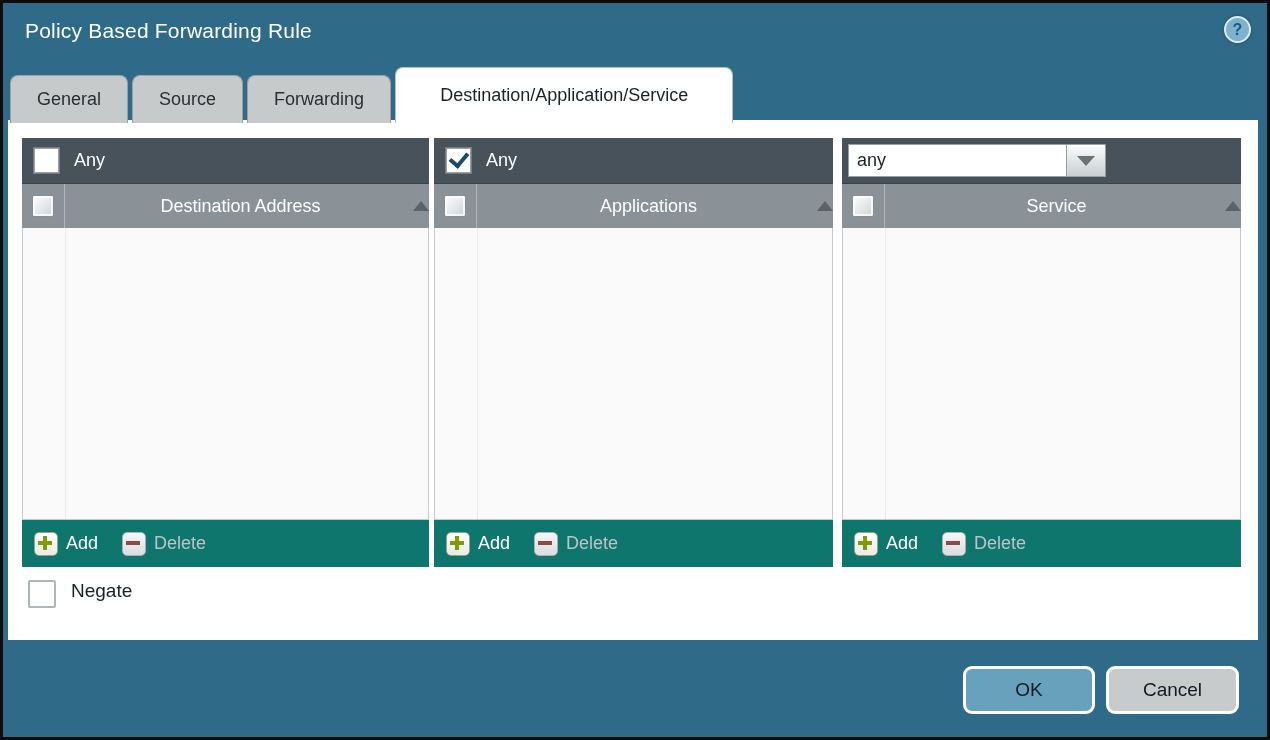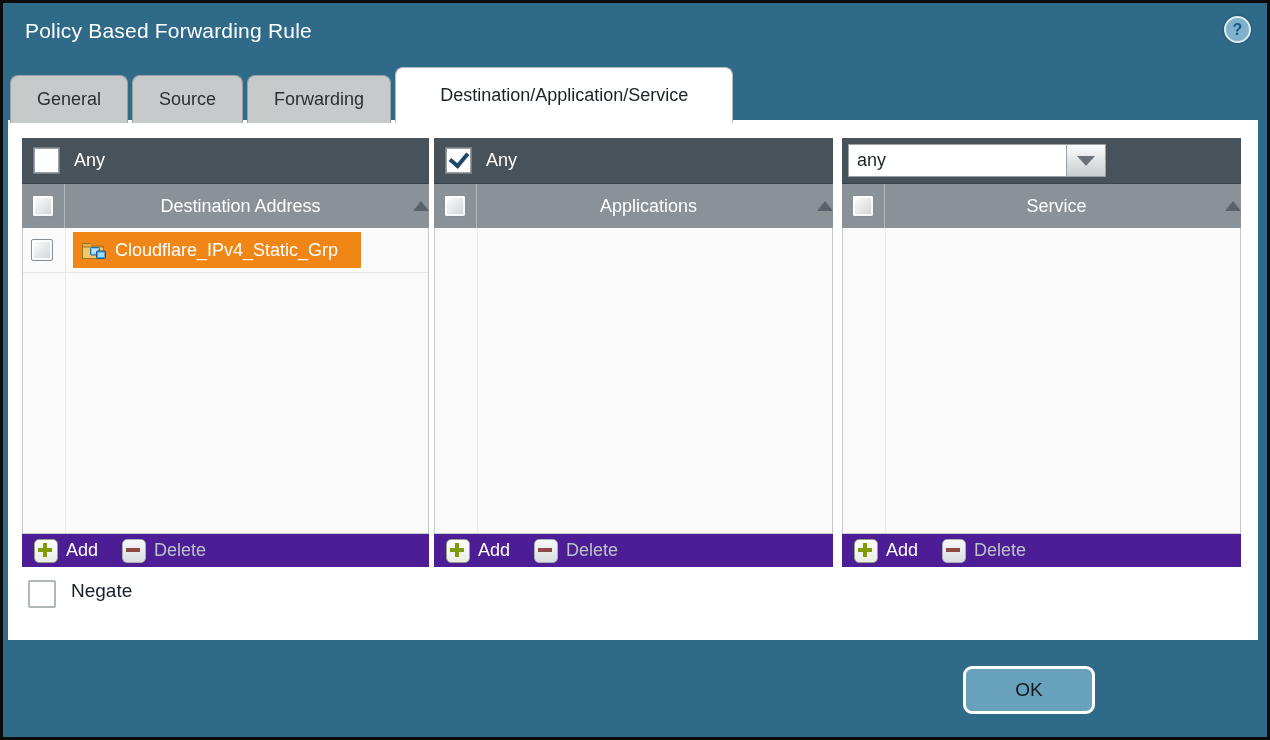--- a/index.html
+++ b/index.html
@@ -32,21 +32,21 @@
   
   .panel{position:absolute; left:5px; top:117px; width:1250px; height:520px; background:#ffffff; z-index:2;}
   
   .col{position:absolute; top:18px; height:429px; display:flex; flex-direction:column; box-sizing:border-box;}
   .col1{left:14px;  width:407px;}
   .col2{left:426px; width:399px;}
   .col3{left:834px; width:399px;}
   .col-head1{height:45px; background:#47525a; display:flex; align-items:center; position:relative; flex:0 0 auto;}
   .col-head2{height:44px; background:#8a9197; border-top:1px solid #39424a; display:flex; align-items:center; position:relative; flex:0 0 auto;justify-content:space-between;}
   .col-body{flex:1 1 auto; background:#fafafa; border:1px solid #c6cacc; border-top:none; position:relative; overflow:hidden;}
-  .col-foot{height:33px; background:#4c1d95; display:flex; align-items:center; padding-left:12px; box-sizing:border-box; flex:0 0 auto;}
+  .col-foot{height:47px; background:#0f766e; display:flex; align-items:center; padding-left:12px; box-sizing:border-box; flex:0 0 auto;}
   .vline{position:absolute; left:42px; top:0; bottom:0; width:1px; background:rgba(255,255,255,.35);}
   .body-vline{position:absolute; left:42px; top:0; bottom:0; width:1px; background:rgba(0,0,0,.06);}
   
   .cb-big{
     width:23px; height:23px; margin-left:12px; background:#fff; border:1px solid #9aa0a4;
     position:relative; cursor:pointer; flex:0 0 auto; box-shadow:0 0 0 1px rgba(255,255,255,.25);
   }
   .cb-big.checked::after{
     content:""; position:absolute; left:6px; top:0px; width:8px; height:14px;
     border-right:4px solid #1d4a66; border-bottom:4px solid #1d4a66; transform:rotate(40deg);
@@ -126,34 +126,20 @@
         <span class="any-label">Any</span>
       </div>
       <div class="col-head2">
         <div class="cb-small"></div>
         <div class="vline"></div>
         <span class="head2-label">Destination Address</span>
         <span class="sort-up"></span>
       </div>
       <div class="col-body">
         <div class="body-vline"></div>
-        <div class="row">
-          <div class="cb-small"></div>
-          <div class="sel-cell">
-            <svg width="26" height="22" viewBox="0 0 26 22">
-              <path d="M1.5 4.5 h8 l2 2.5 h11 v12.5 h-21 z" fill="#e8b04a" stroke="#9c7520" stroke-width="1"></path>
-              <path d="M1.5 8 h21 v11.5 h-21 z" fill="#f2c76a" stroke="#9c7520" stroke-width="1"></path>
-              <rect x="9.5" y="8.5" width="9" height="7.5" rx="1" fill="#7cc4ea" stroke="#1d6fa5"></rect>
-              <rect x="11" y="10" width="6" height="4.5" fill="#bfe3f6"></rect>
-              <rect x="15.5" y="12" width="9" height="7.5" rx="1" fill="#4ba0d8" stroke="#15598a"></rect>
-              <rect x="17" y="13.5" width="6" height="4.5" fill="#a8d6f0"></rect>
-            </svg>
-            <span>Cloudflare_IPv4_Static_Grp</span>
-          </div>
-        </div>
       </div>
       <div class="col-foot">
         <div class="icon-add"></div>
         <span class="add-label">Add</span>
         <div class="icon-del"></div>
         <span class="del-label">Delete</span>
       </div>
     </div>
 
     <div class="col col2">
@@ -206,14 +192,17 @@
 
     <div class="negate">
       <div class="cb-negate"></div>
       <span class="negate-label">Negate</span>
     </div>
   </div>
 
   <div class="btn btn-ok">
     <span>OK</span>
   </div>
+  <div class="btn btn-cancel">
+    <span>Cancel</span>
+  </div>
 
 </div>
 
 </body></html>

